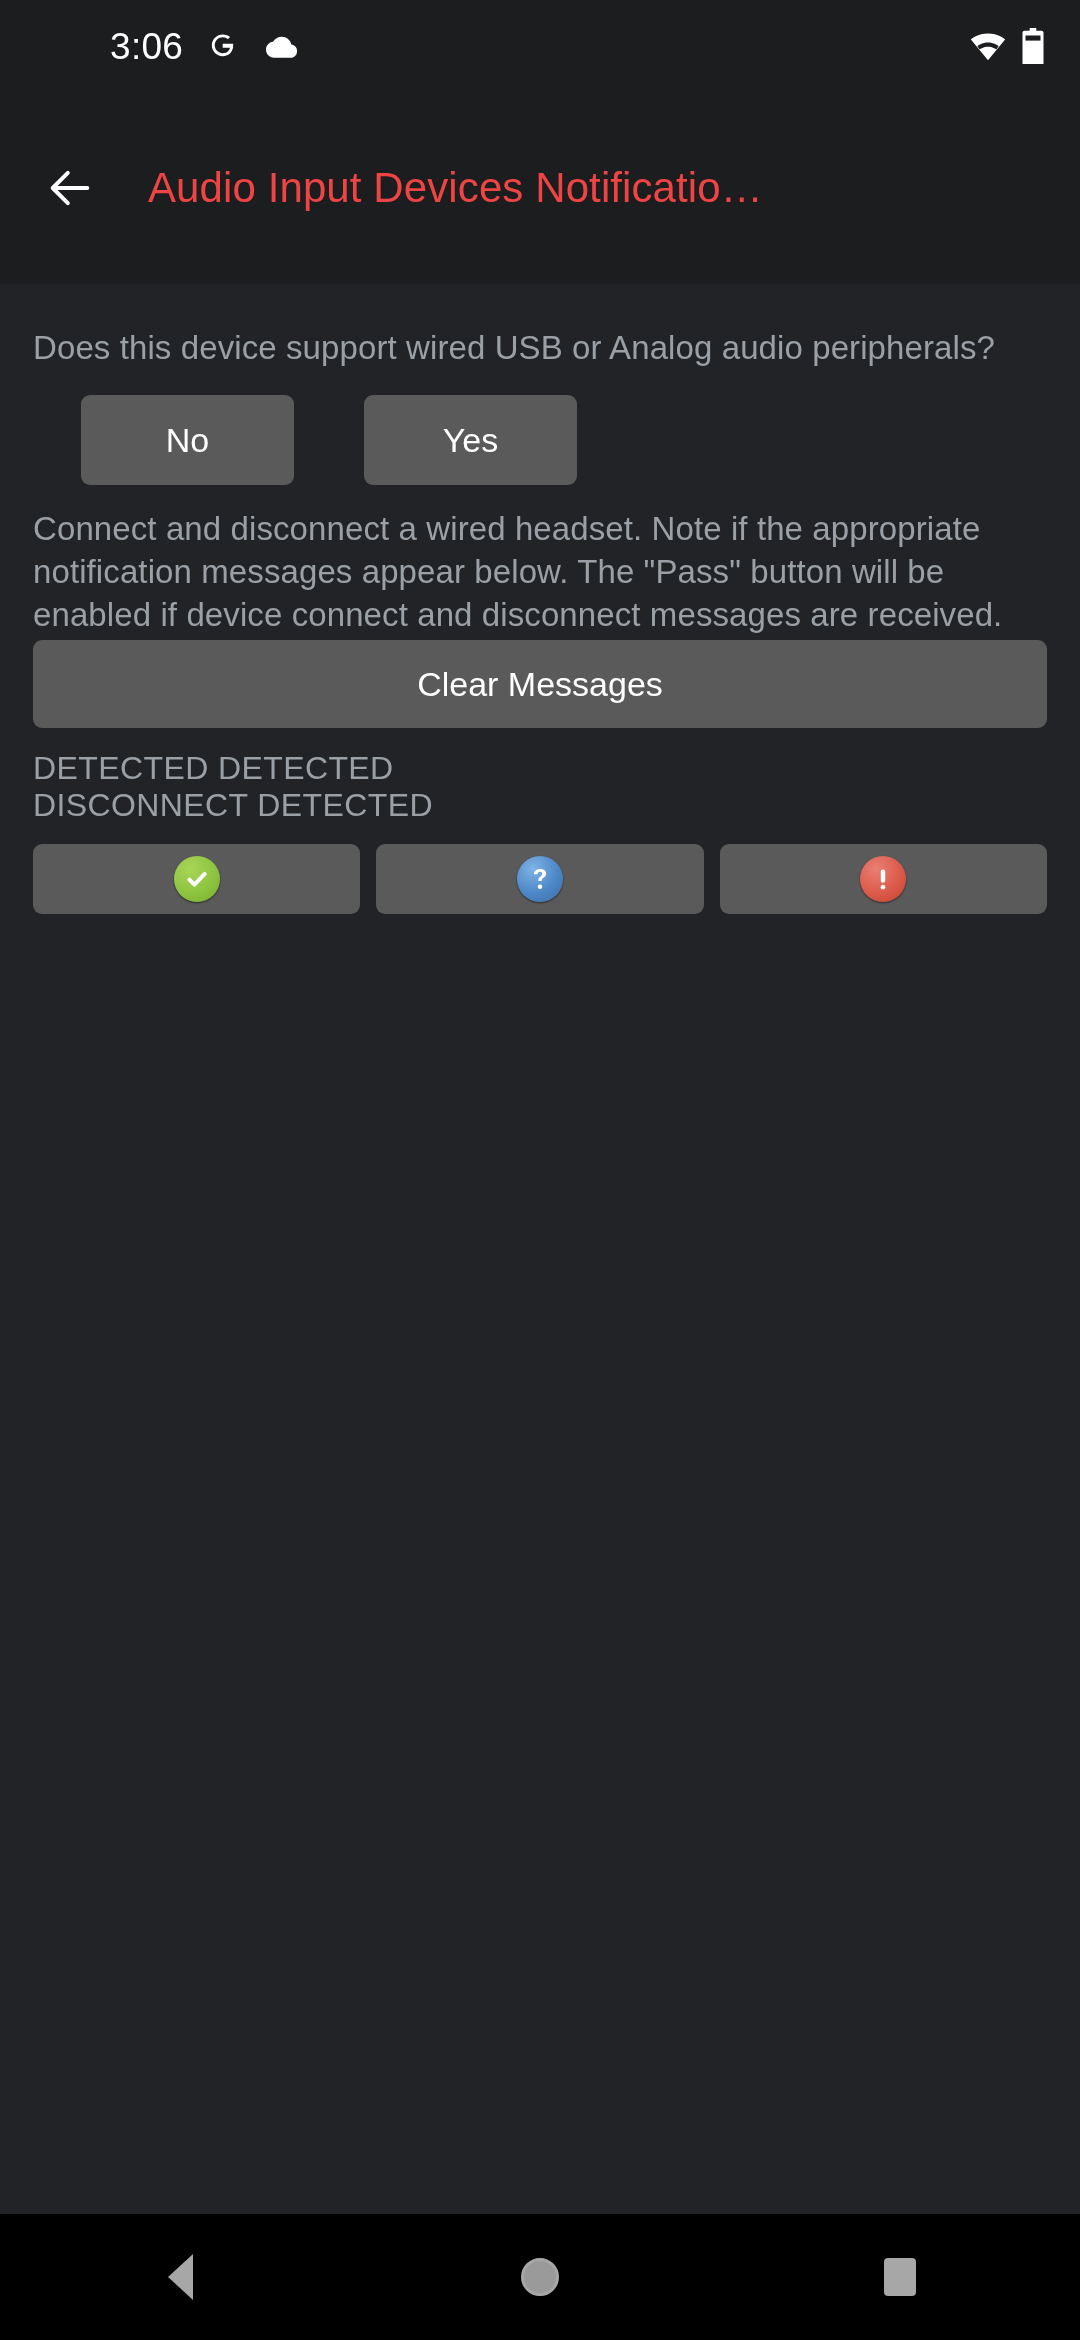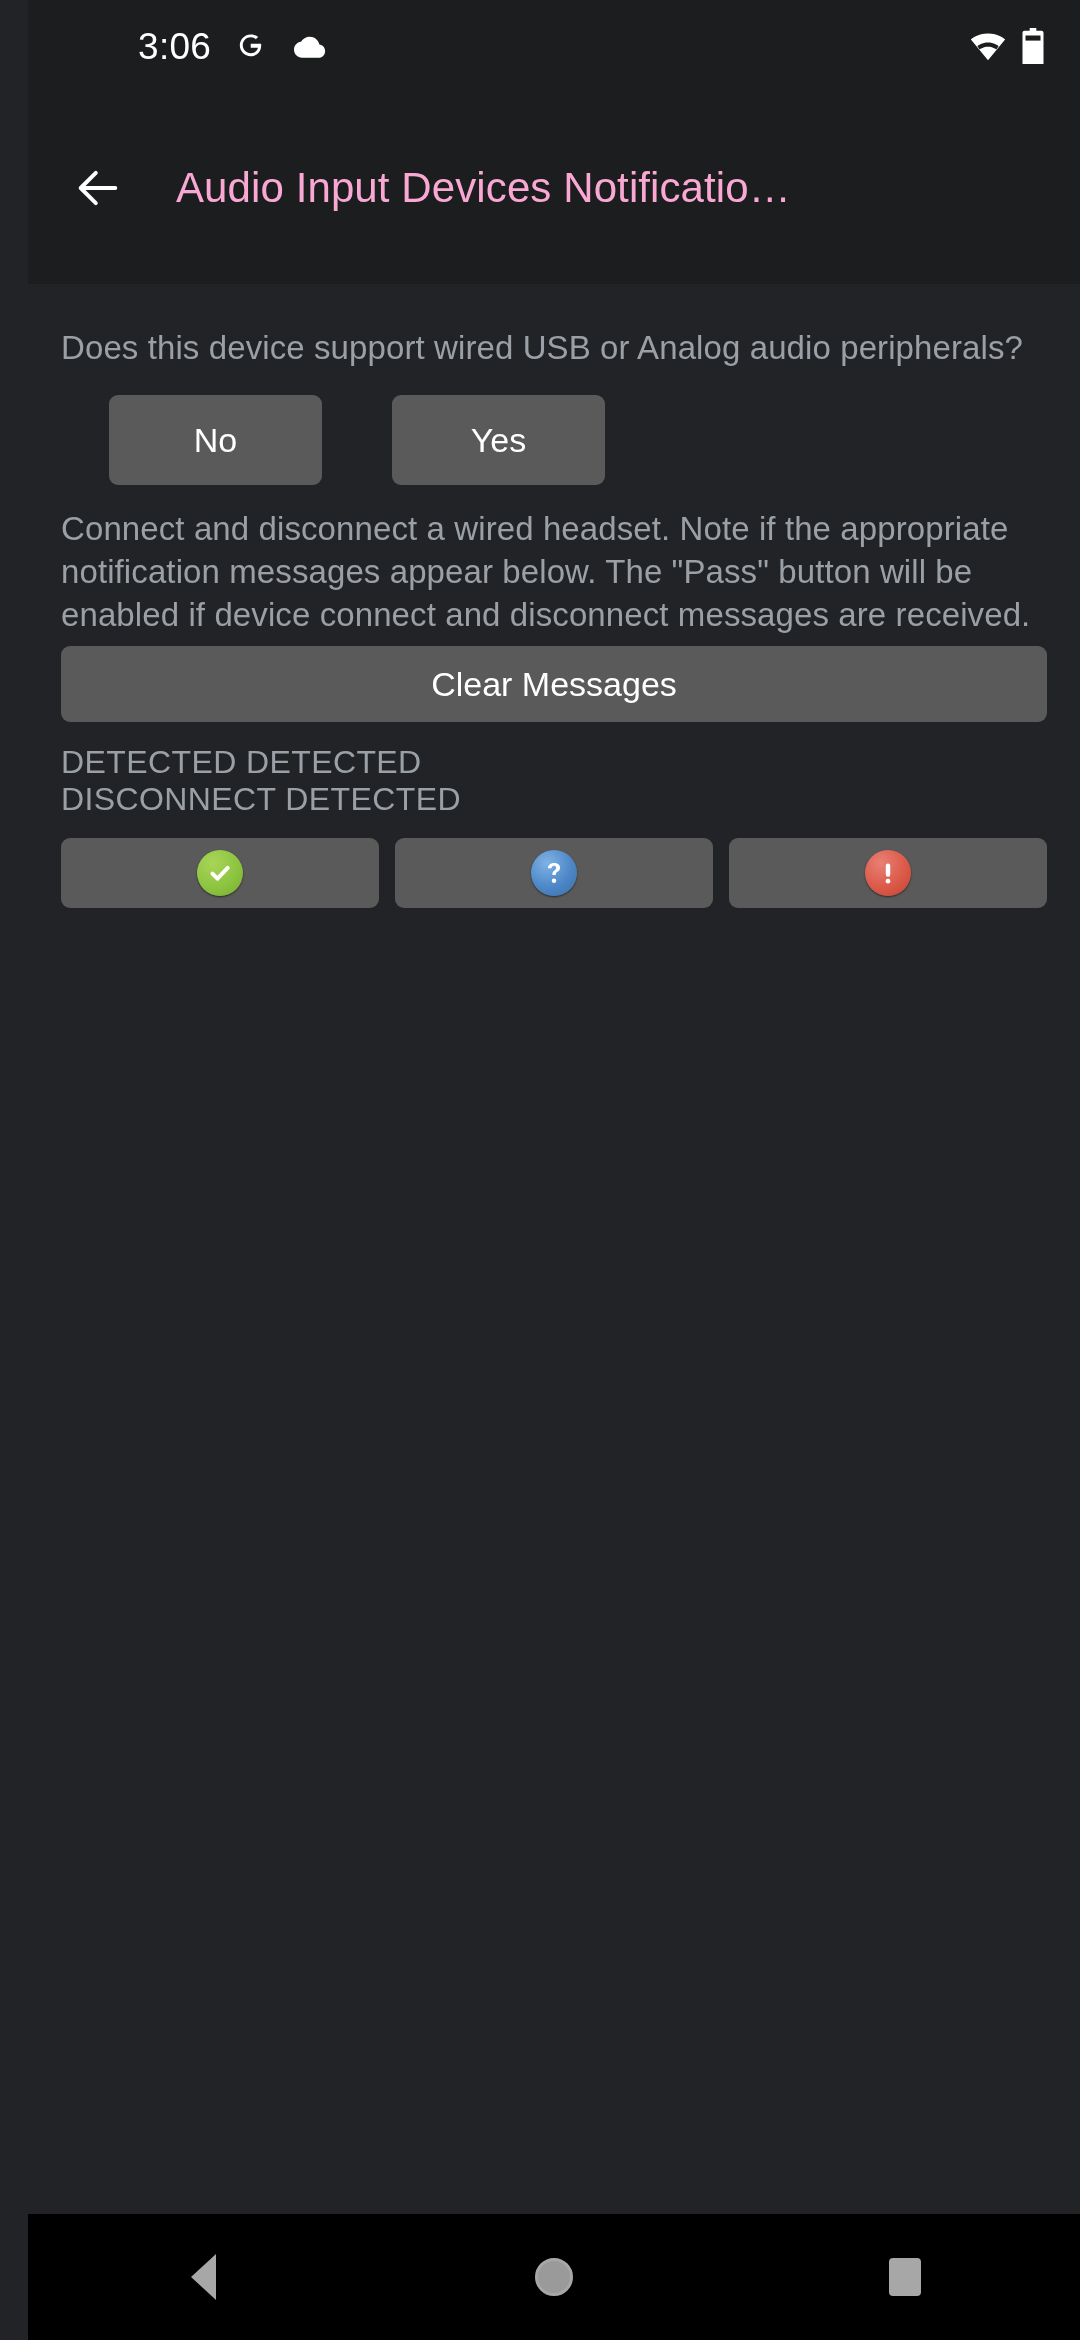--- a/index.html
+++ b/index.html
@@ -10,21 +10,20 @@
     font-family: "Liberation Sans", sans-serif;
     overflow: hidden;
   }
   #screen {
     position: relative;
     width: 1080px;
     height: 2340px;
     background: #212326;
     display: flex;
     flex-direction: column;
-    padding-left: 28px;
   }
 
   
   .status-bar {
     height: 92px;
     background: #1b1d1e;
     display: flex;
     align-items: center;
     justify-content: space-between;
     padding: 0 36px 0 0;
@@ -64,21 +63,21 @@
     padding-left: 44px;
     flex: 0 0 auto;
   }
   .back-arrow {
     width: 52px;
     height: 52px;
     flex: 0 0 auto;
     display: block;
   }
   .app-title {
-    color: #f9a8d4;
+    color: #ef4444;
     font-size: 42px;
     margin-left: 52px;
     white-space: nowrap;
     overflow: hidden;
     letter-spacing: 0.1px;
   }
 
   
   .content {
     flex: 1 1 auto;
@@ -112,22 +111,22 @@
     min-width: 213px;
     height: 90px;
     margin-left: 48px;
   }
   .instructions {
     margin-top: 22px;
   }
   .btn-clear {
     display: block;
     width: 100%;
-    height: 76px;
-    margin-top: 10px;
+    height: 88px;
+    margin-top: 4px;
     font-size: 34px;
   }
   .status-lines {
     margin-top: 22px;
   }
   .status-line {
     color: #9aa0a6;
     font-size: 32px;
     line-height: 37px;
     letter-spacing: 0.4px;

